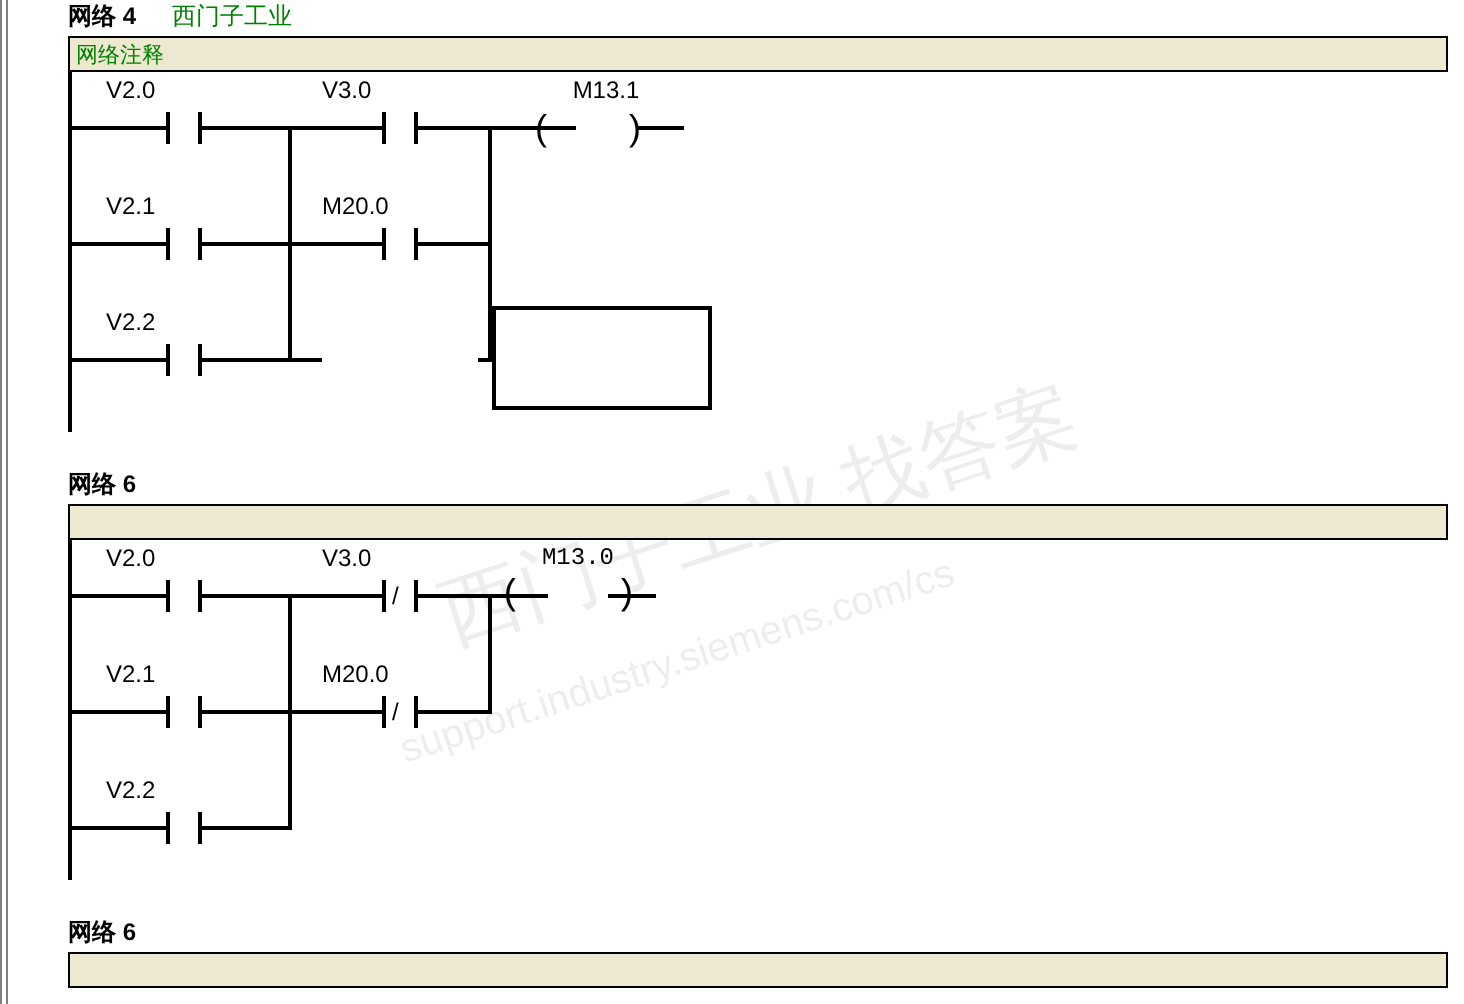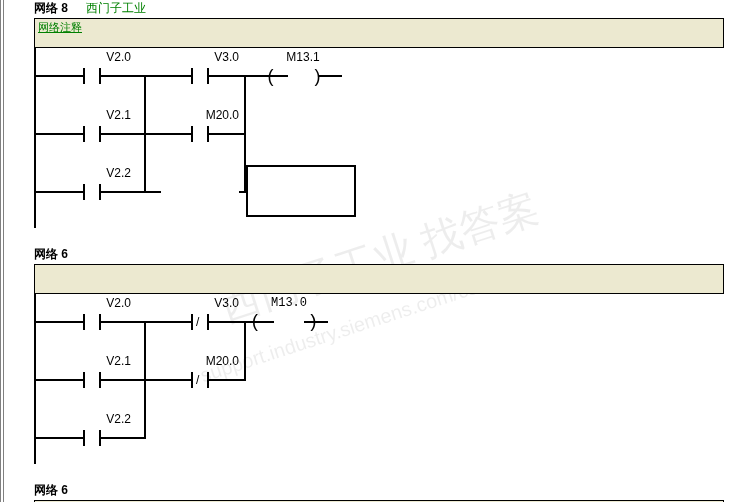--- a/index.html
+++ b/index.html
@@ -33,29 +33,28 @@
     font-weight: bold;
     font-size: 12px;
   }
   .net-title {
     color: #008000;
     font-size: 12px;
   }
   .comment-bar {
     margin-left: 22px;
     margin-right: 8px;
-    height: 30px;
+    height: 18px;
     border: 1px solid #000;
     background: #ECE9D0;
     box-sizing: border-box;
     padding: 1px 3px;
     font-size: 11px;
     color: #008000;
     margin-top: 2px;
-    text-decoration: underline;
   }
   .comment-bar.empty {
     background: #ECE9D0;
   }
   .rung-area {
     position: relative;
     margin-left: 22px;
     height: 180px;
   }
   .rung-area.net2 {
@@ -78,21 +77,21 @@
   .vwire {
     position: absolute;
     width: 2px;
     background: #000;
   }
   
   .contact {
     position: absolute;
     width: 78px;
     height: 40px;
-    text-align: right;
+    text-align: left;
   }
   .contact .label {
     font-size: 12px;
     line-height: 14px;
     margin-bottom: 2px;
   }
   .contact .sym {
     position: relative;
     height: 20px;
   }
@@ -170,21 +169,21 @@
 </head>
 <body>
 
 <div class="wrapper">
 
   <div class="watermark" style="left:210px; top:230px; font-size:40px;">西门子工业  找答案</div>
   <div class="watermark" style="left:190px; top:320px; font-size:20px;">support.industry.siemens.com/cs</div>
 
   <div class="network">
     <div class="net-header">
-      <span class="net-label">网络 8</span>
+      <span class="net-label">网络 4</span>
       <span class="net-title">西门子工业</span>
     </div>
     <div class="comment-bar">
       <span>网络注释</span>
     </div>
     <div class="rung-area">
 
       <div class="rail" style="top:0; height:180px;"></div>
 
       <div class="hwire" style="left:2px; top:27px; width:17px;"></div>

